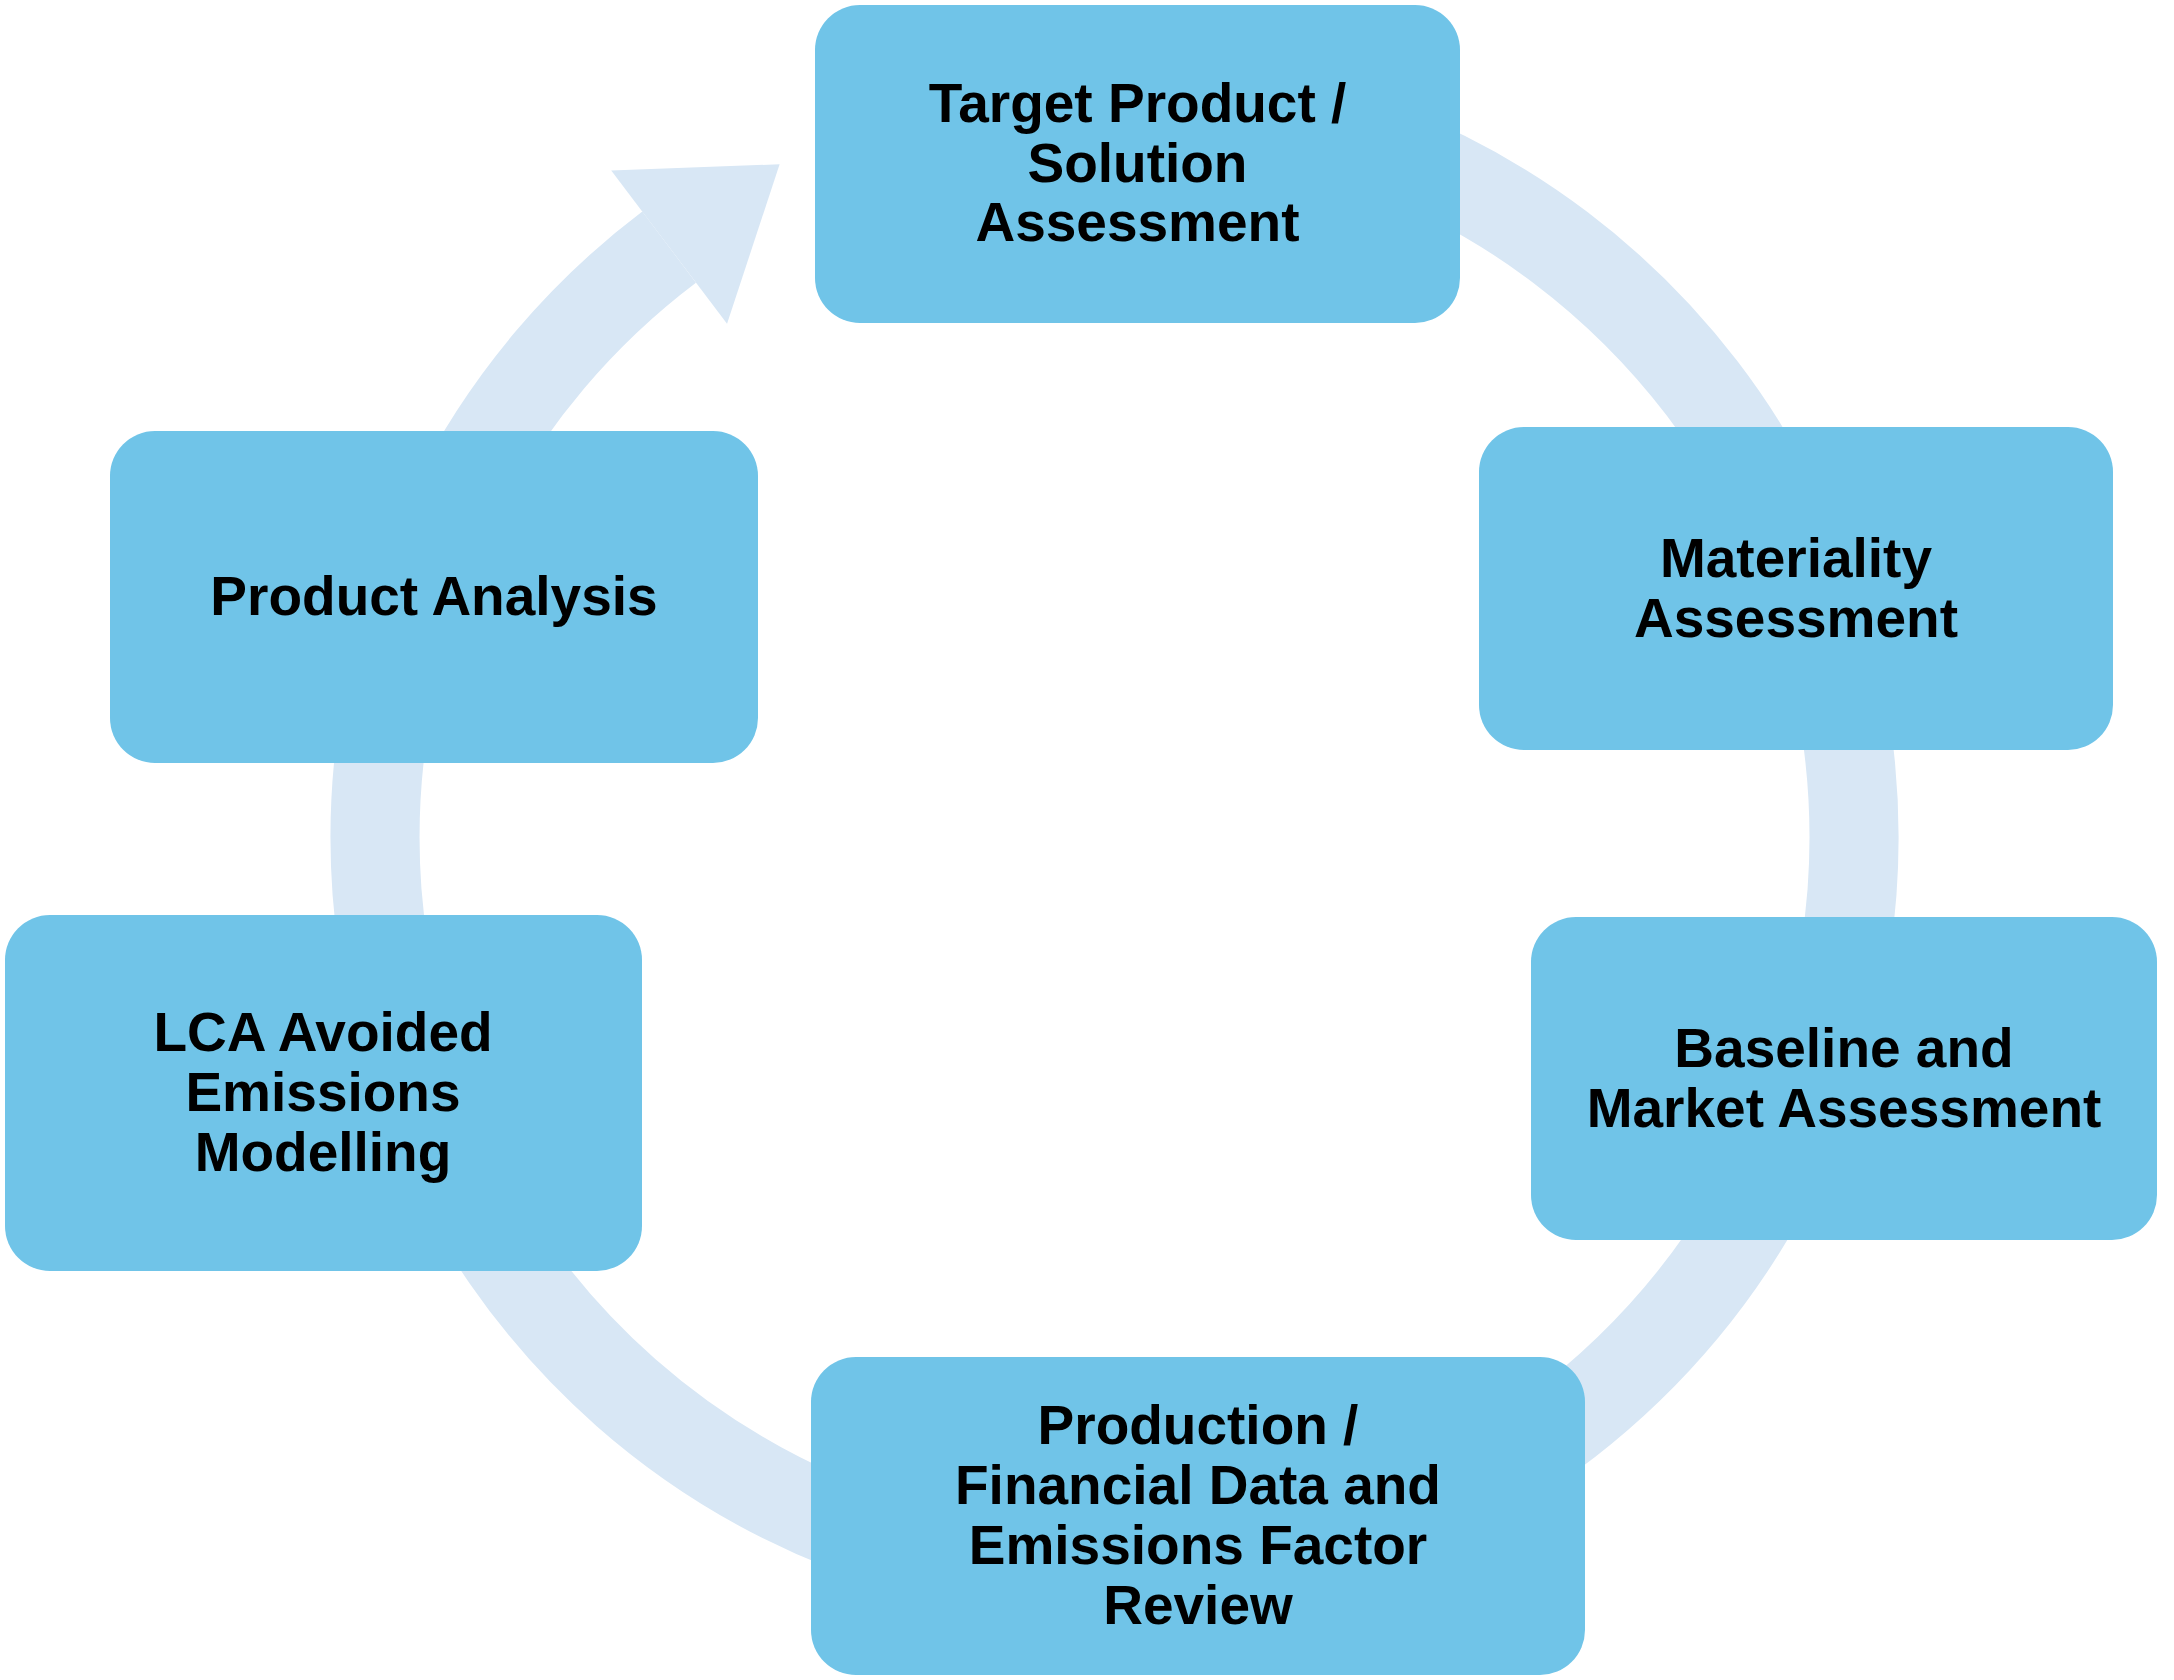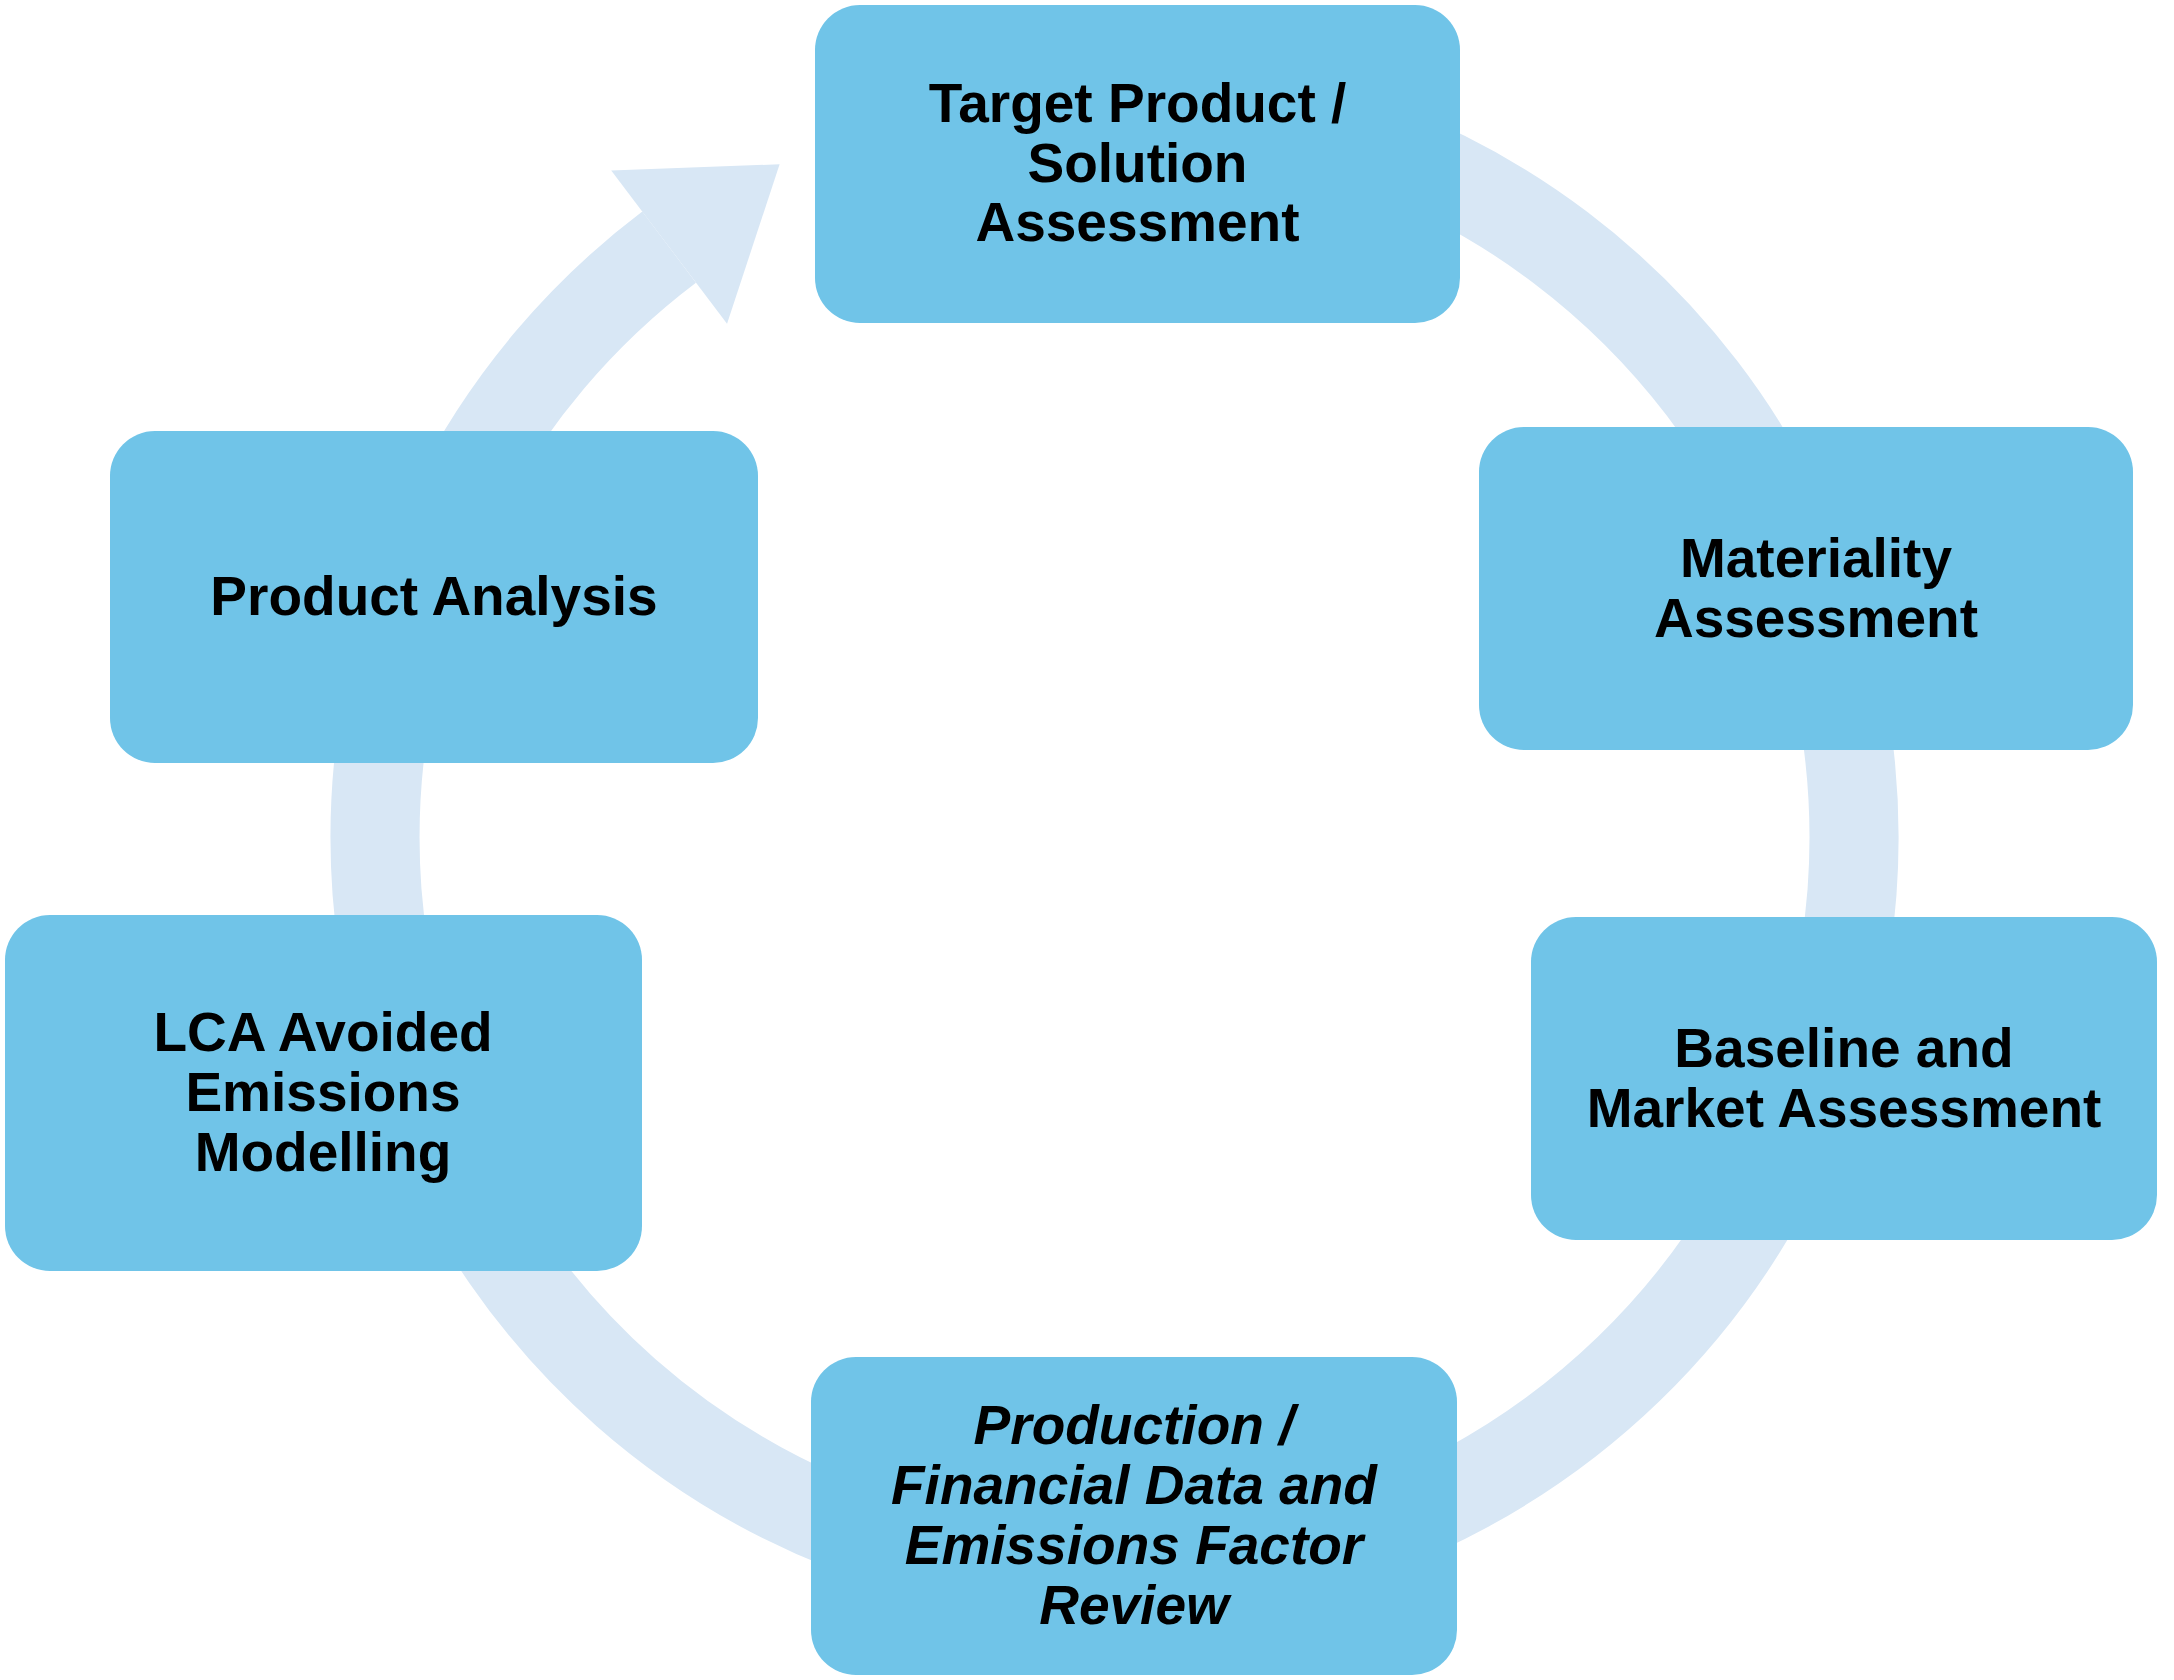--- a/index.html
+++ b/index.html
@@ -32,23 +32,23 @@
   }
   .step-label {
     font-weight: bold;
     font-size: 55px;
     line-height: 1.09;
     color: #000000;
     text-align: center;
     white-space: pre-line;
   }
   .box-target      { left: 815px;  top: 4.5px;    width: 645px; height: 318px; }
-  .box-materiality { left: 1479px; top: 427px;  width: 634px; height: 323px; padding-left: 20px; }
+  .box-materiality { left: 1479px; top: 427px;  width: 634px; height: 323px; }
   .box-baseline    { left: 1531px; top: 917px; width: 626px; height: 323px; justify-content: center; }
-  .box-production  { left: 811px;  top: 1357px; width: 646px; height: 318px; font-style: italic; }
+  .box-production  { left: 811px;  top: 1357px; width: 774px; height: 318px; }
   .box-lca         { left: 4.5px;    top: 915px; width: 637px; height: 356px; }
   .box-scenario    { left: 110px;  top: 431px;  width: 648px; height: 332px; }
 </style>
 </head>
 <body>
 
 <div class="canvas" style="color: rgb(10, 10, 10);">
 
   <svg class="ring-svg" viewBox="0 0 2440 1886">
 

